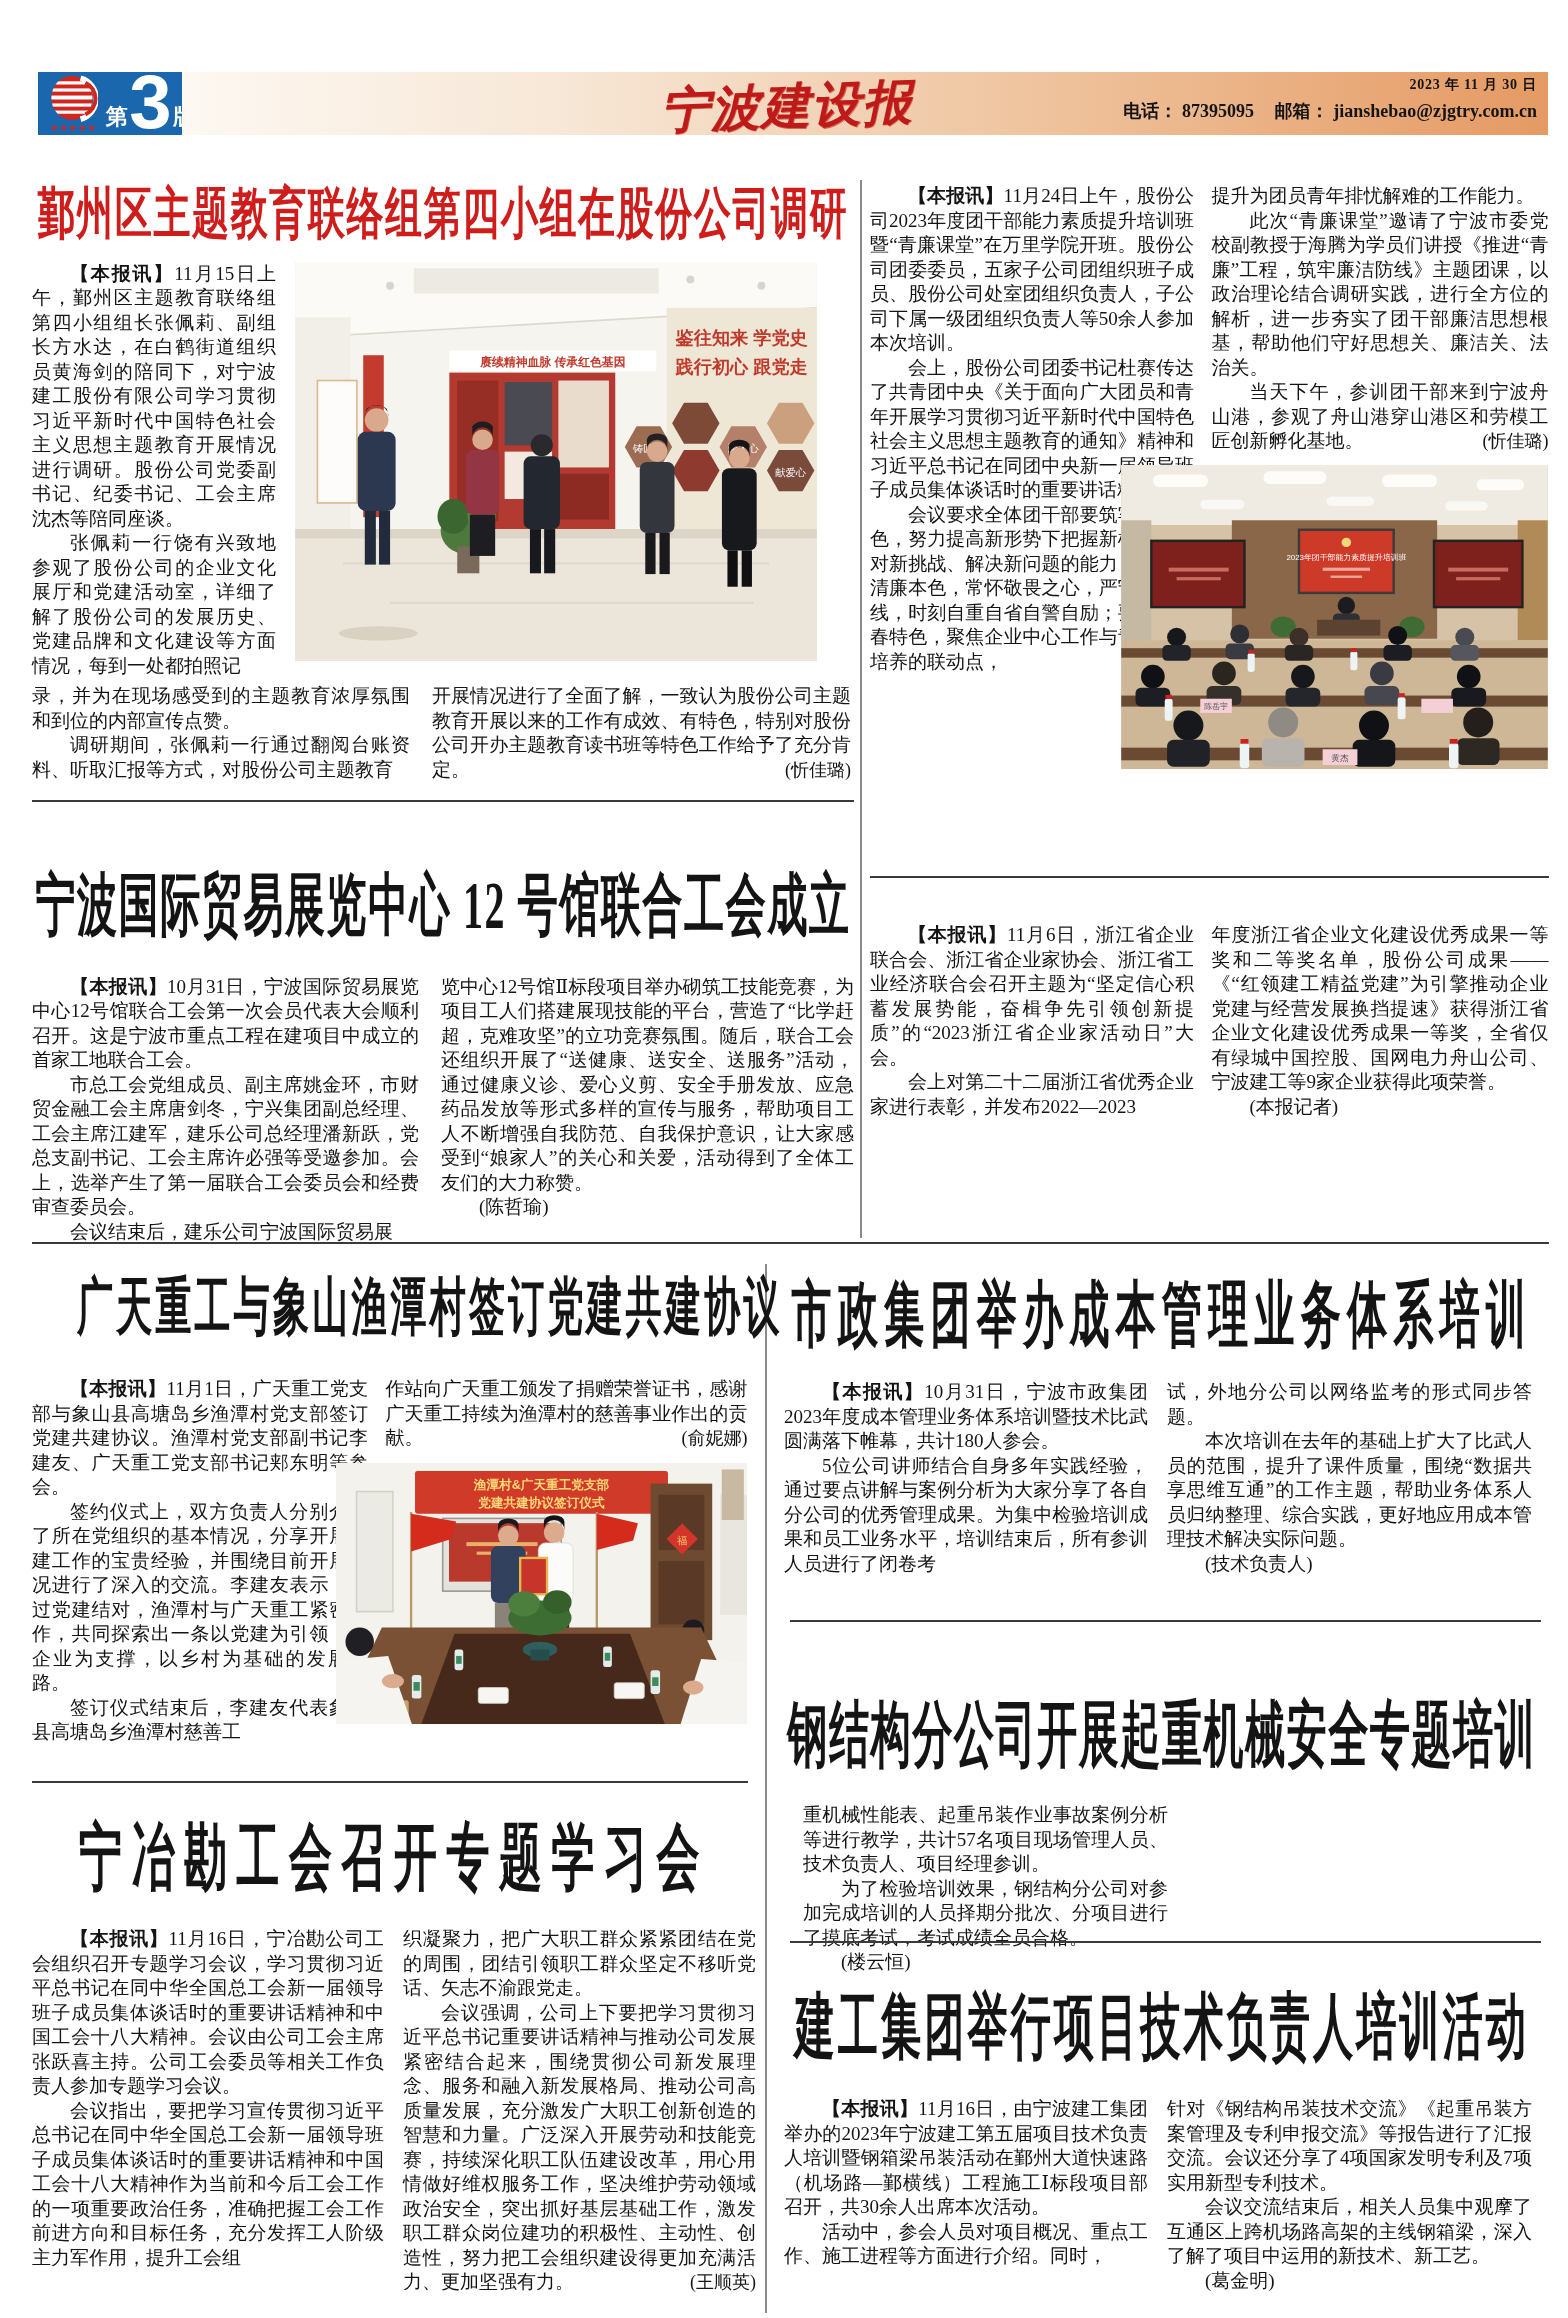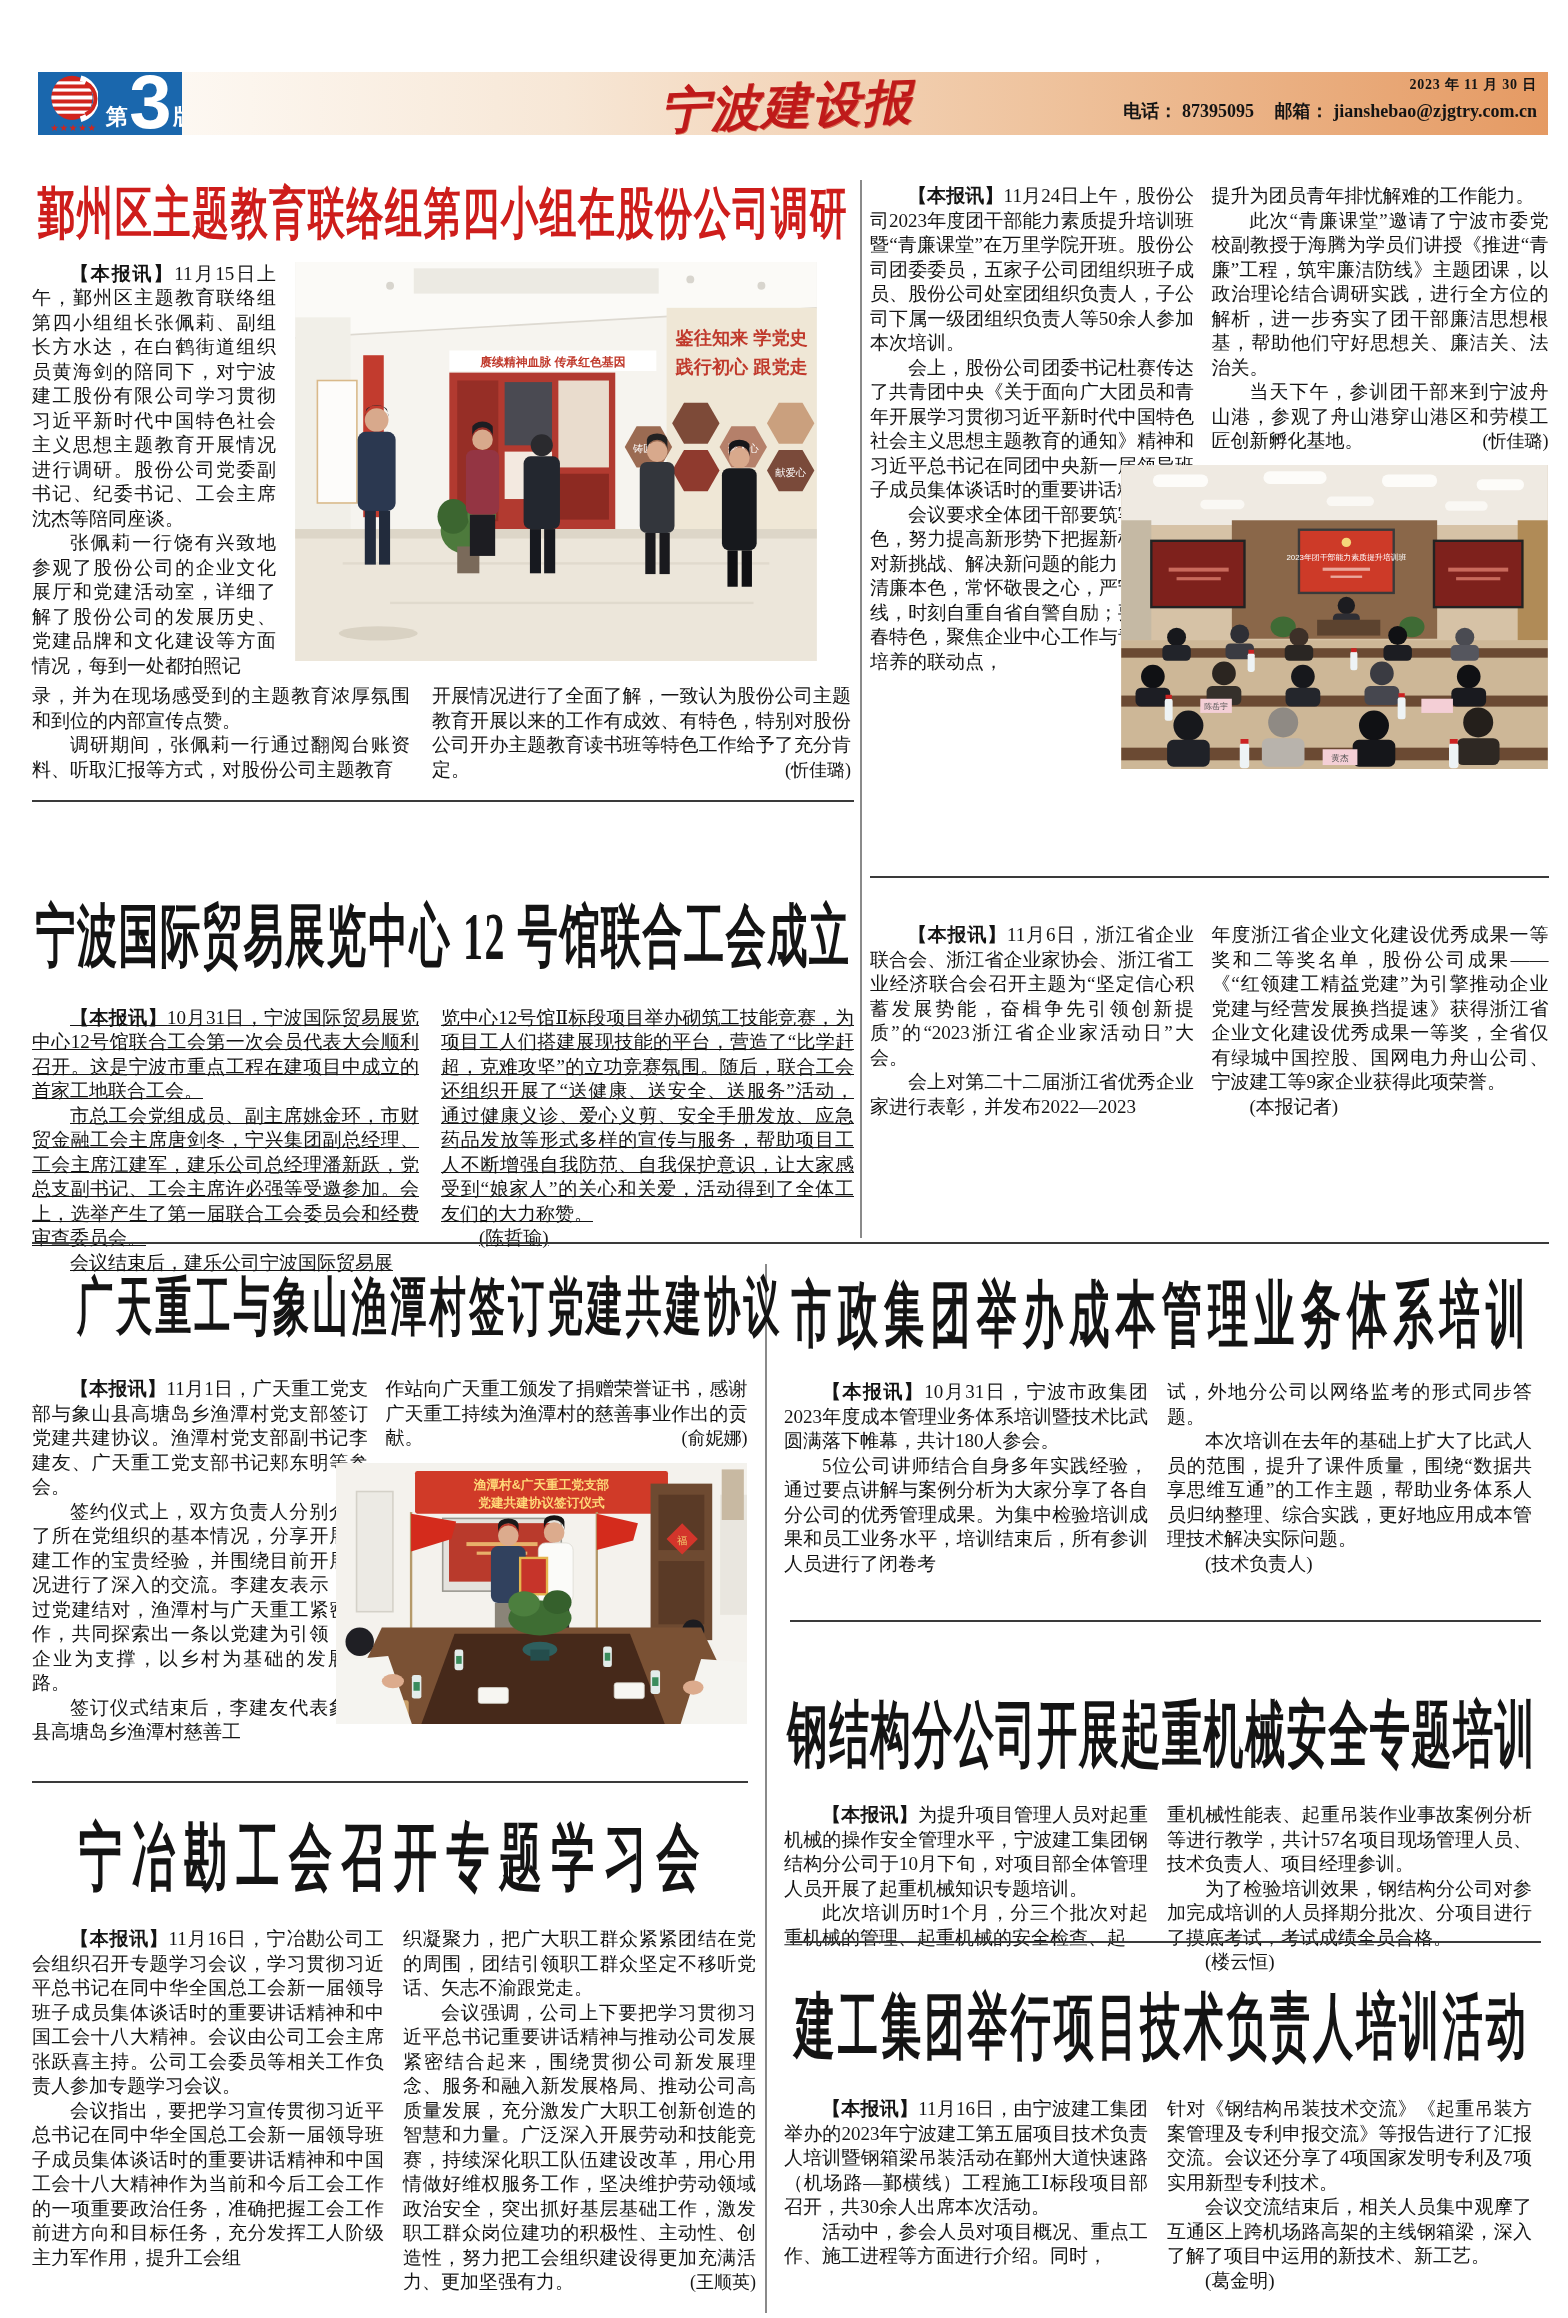--- a/index.html
+++ b/index.html
@@ -271,21 +271,21 @@
             <rect x="151" y="347" width="10" height="6" fill="#cc2222"></rect>
           <rect x="415" y="352" width="12" height="32" rx="4" fill="#eef3f5"></rect>
             <rect x="416" y="347" width="10" height="6" fill="#cc2222"></rect>
         </svg>
       </div>
     </div>
   </article>
 
   <div class="hrule" style="left:870px; top:876px; width:679px;"></div>
 
-  <article class="art btxt" style="left:32px; top:889px; width:822px;text-decoration:underline;">
+  <article class="art btxt" style="left:32px; top:858px; width:822px;">
     <h2 class="hl hl-a3"><span class="st">宁波国际贸易展览中心 12 号馆联合工会成立</span></h2>
     <div class="cols" style="margin-top:20.6px;">
       <div style="width:387px; flex:none;">
         <p><b class="lede">【本报讯】</b><span>10月31日，宁波国际贸易展览中心12号馆联合工会第一次会员代表大会顺利召开。这是宁波市重点工程在建项目中成立的首家工地联合工会。</span></p>
         <p>市总工会党组成员、副主席姚金环，市财贸金融工会主席唐剑冬，宁兴集团副总经理、工会主席江建军，建乐公司总经理潘新跃，党总支副书记、工会主席许必强等受邀参加。会上，选举产生了第一届联合工会委员会和经费审查委员会。</p>
         <p>会议结束后，建乐公司宁波国际贸易展</p>
       </div>
       <div style="width:413px; margin-left:22px; flex:none;">
         <p class="cont">览中心12号馆Ⅱ标段项目举办砌筑工技能竞赛，为项目工人们搭建展现技能的平台，营造了“比学赶超，克难攻坚”的立功竞赛氛围。随后，联合工会还组织开展了“送健康、送安全、送服务”活动，通过健康义诊、爱心义剪、安全手册发放、应急药品发放等形式多样的宣传与服务，帮助项目工人不断增强自我防范、自我保护意识，让大家感受到“娘家人”的关心和关爱，活动得到了全体工友们的大力称赞。</p>
         <p class="author-line">(陈哲瑜)</p>
@@ -408,24 +408,20 @@
         <p class="author-line">(技术负责人)</p>
       </div>
     </div>
   </article>
 
   <div class="hrule" style="left:790px; top:1620px; width:751px;"></div>
 
   <article class="art btxt" style="left:784px; top:1661px; width:756px;">
     <h2 class="hl hl-a7" style="margin-top:24px;"><span class="st">钢结构分公司开展起重机械安全专题培训</span></h2>
     <div class="cols" style="margin-top:22px;">
-      <div style="width:364px; flex:none;">
-        <p><b class="lede">【本报讯】</b><span>为提升项目管理人员对起重机械的操作安全管理水平，宁波建工集团钢结构分公司于10月下旬，对项目部全体管理人员开展了起重机械知识专题培训。</span></p>
-        <p>此次培训历时1个月，分三个批次对起重机械的管理、起重机械的安全检查、起</p>
-      </div>
       <div style="width:365px; margin-left:19px; flex:none;">
         <p class="cont">重机械性能表、起重吊装作业事故案例分析等进行教学，共计57名项目现场管理人员、技术负责人、项目经理参训。</p>
         <p>为了检验培训效果，钢结构分公司对参加完成培训的人员择期分批次、分项目进行了摸底考试，考试成绩全员合格。</p>
         <p class="author-line">(楼云恒)</p>
       </div>
     </div>
   </article>
 
   <div class="hrule" style="left:790px; top:1941px; width:751px;"></div>
 

